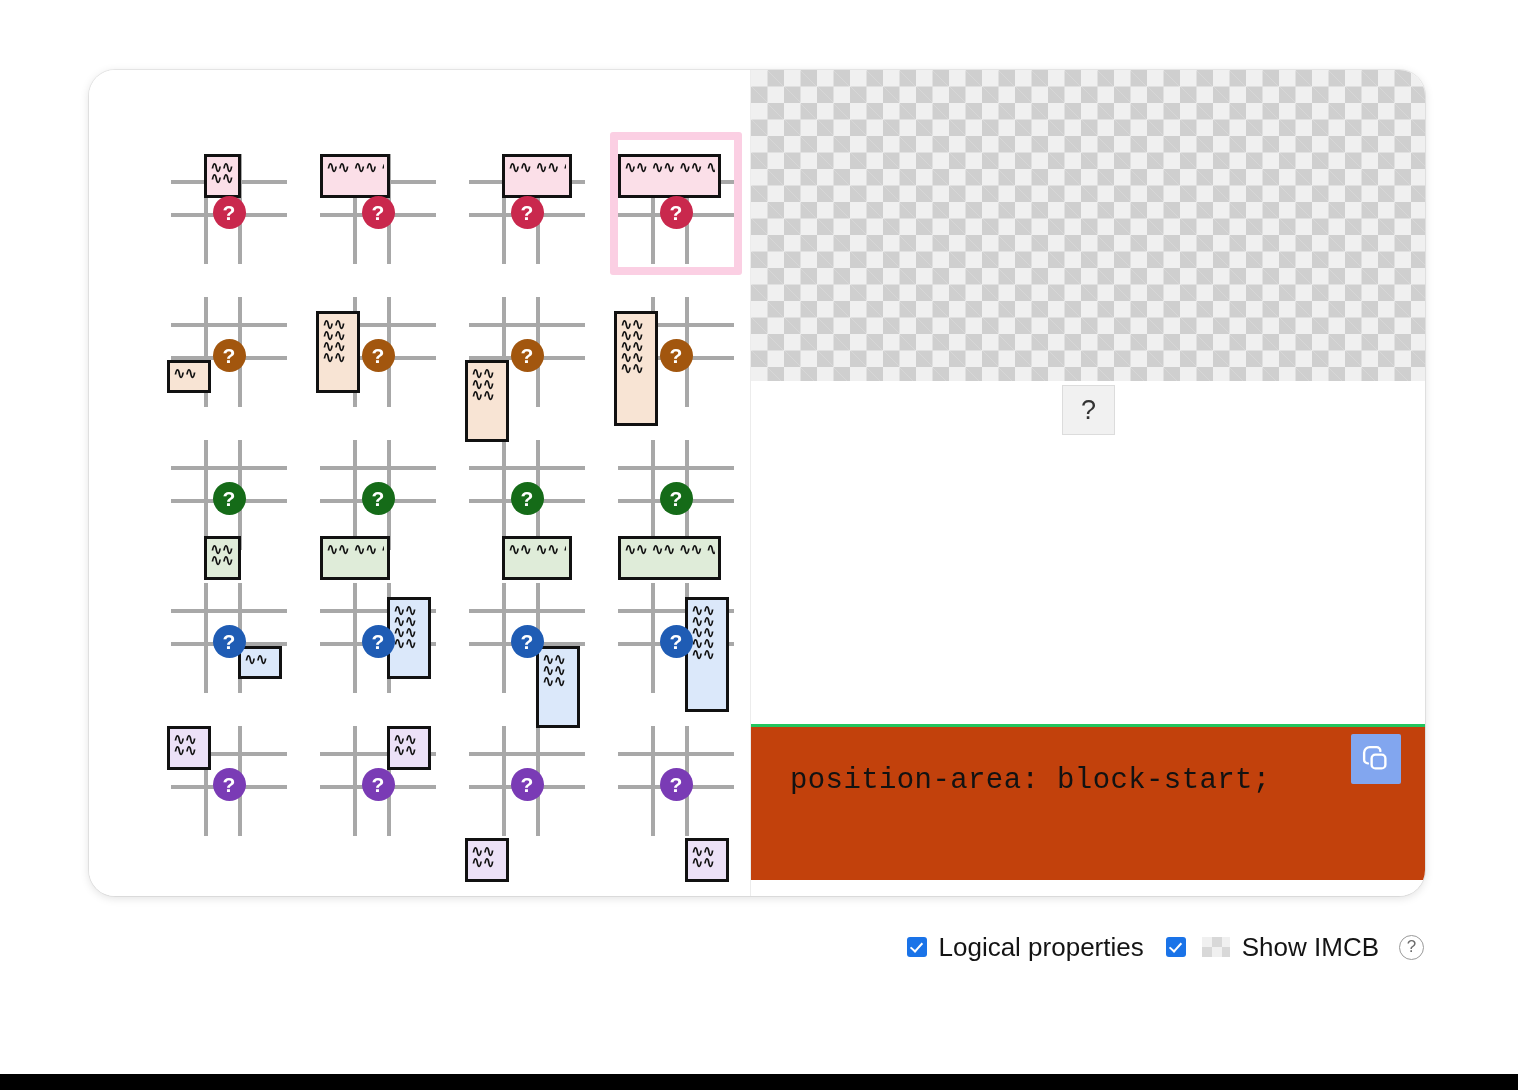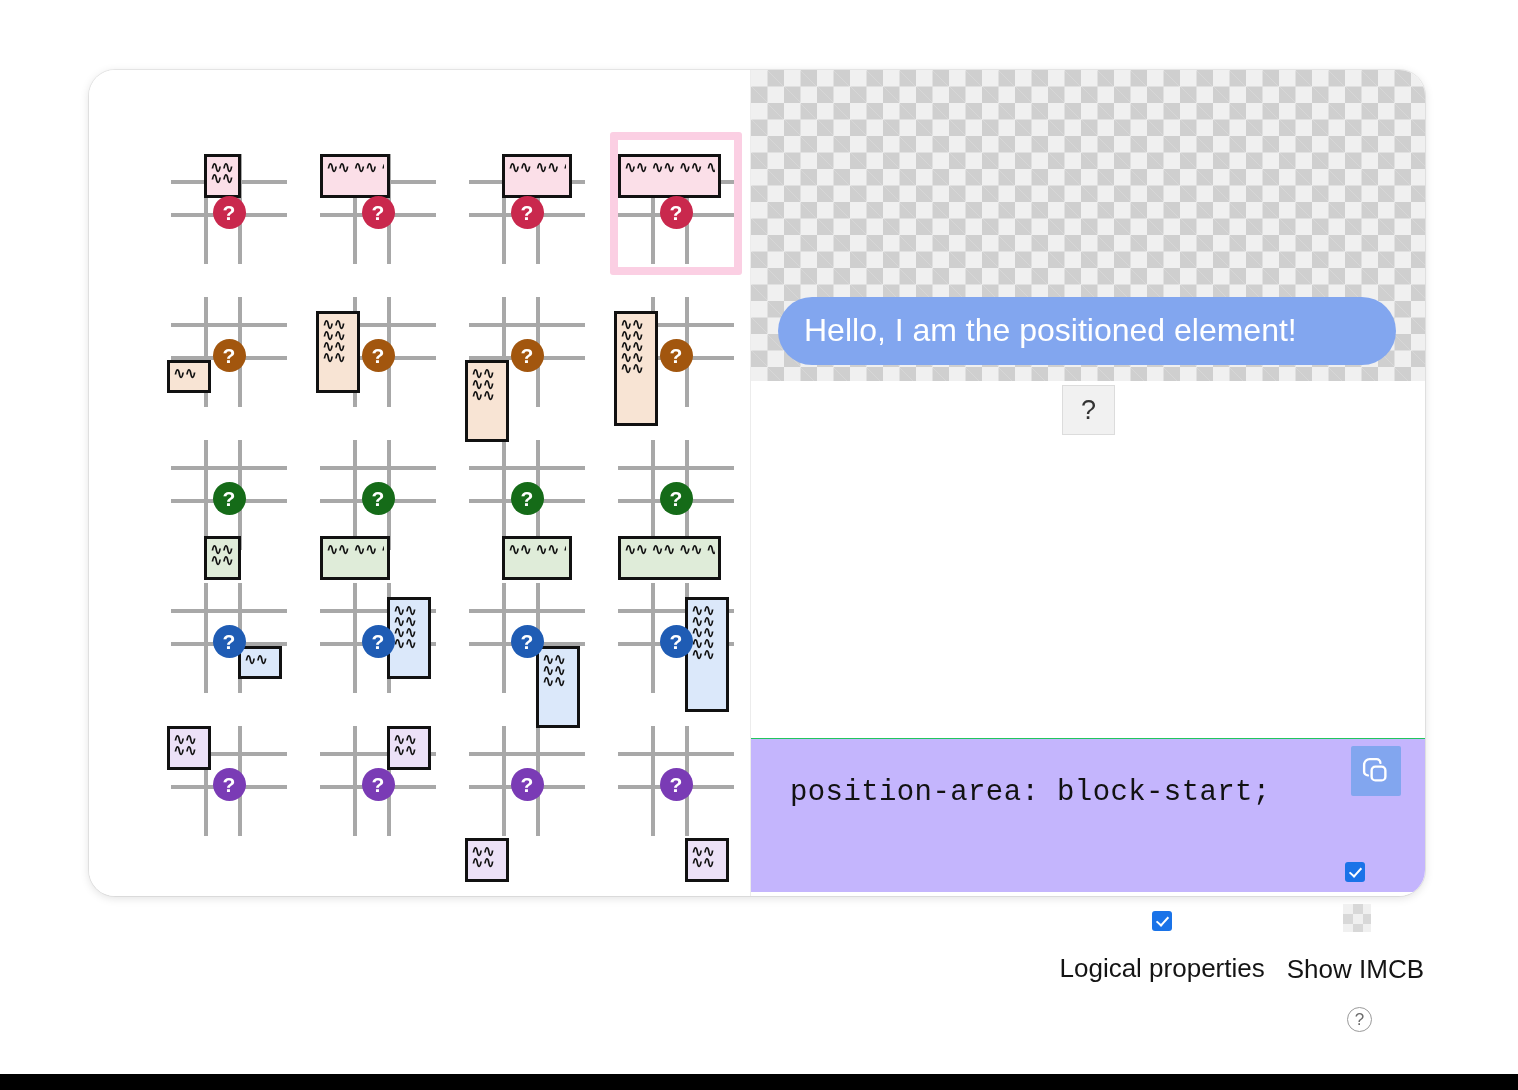--- a/index.html
+++ b/index.html
@@ -203,25 +203,25 @@
     justify-content: center;
     font-size: 27px;
     color: #333333;
     font-family: "Liberation Sans", sans-serif;
     z-index: 3;
   }
 
   .code-panel {
     position: absolute;
     left: 0;
-    bottom: 4px;
+    bottom: 16px;
     width: 675px;
     height: 153px;
-    background: #c4b5fd;
-    border-top: 1px solid #22c55e;
+    background: #c2410c;
+    border-top: 3px solid #22c55e;
   }
   .code-text {
     position: absolute;
     left: 39px;
     top: 37px;
     font-family: "Liberation Mono", "DejaVu Sans Mono", monospace;
     font-size: 29px;
     color: #121212;
     white-space: pre;
     letter-spacing: 0.4px;
@@ -252,22 +252,21 @@
     display: flex;
     align-items: center;
     justify-content: flex-end;
     padding-right: 94px;
     box-sizing: border-box;
     gap: 0px;
   }
   .ctrl-group {
     display: flex;
     align-items: center;
-    gap: 22px;
-    flex-direction: column;
+    gap: 12px;
   }
   .ctrl-group + .ctrl-group { margin-left: 22px; align-items: center; }
 
   .cbx {
     width: 20px;
     height: 20px;
     border-radius: 3px;
     background: #1a73e8;
     position: relative;
     flex: 0 0 20px;
@@ -592,21 +591,20 @@
               <div class="anchor" style="background: rgb(122, 59, 181);">?</div>
             </div>
           </div>
         </div>
     </div>
 
     <div class="right-pane">
 
       <div class="imcb"></div>
 
-      <div class="bubble">Hello, I am the positioned element!</div>
 
       <div class="anchor-box">?</div>
 
       <div class="code-panel">
         <div class="code-text">position-area: block-start;</div>
         <button class="copy-button">
           <svg width="30" height="30" viewBox="0 0 24 24" fill="none" stroke="#ffffff" stroke-width="1.9" stroke-linecap="round" stroke-linejoin="round">
             <rect x="8.5" y="8.5" width="11" height="11" rx="3"></rect>
             <path d="M15.5 5.5 A3 3 0 0 0 12.5 2.5 H7 A4.5 4.5 0 0 0 2.5 7 v5.5 A3 3 0 0 0 5.5 15.5"></path>
           </svg>

